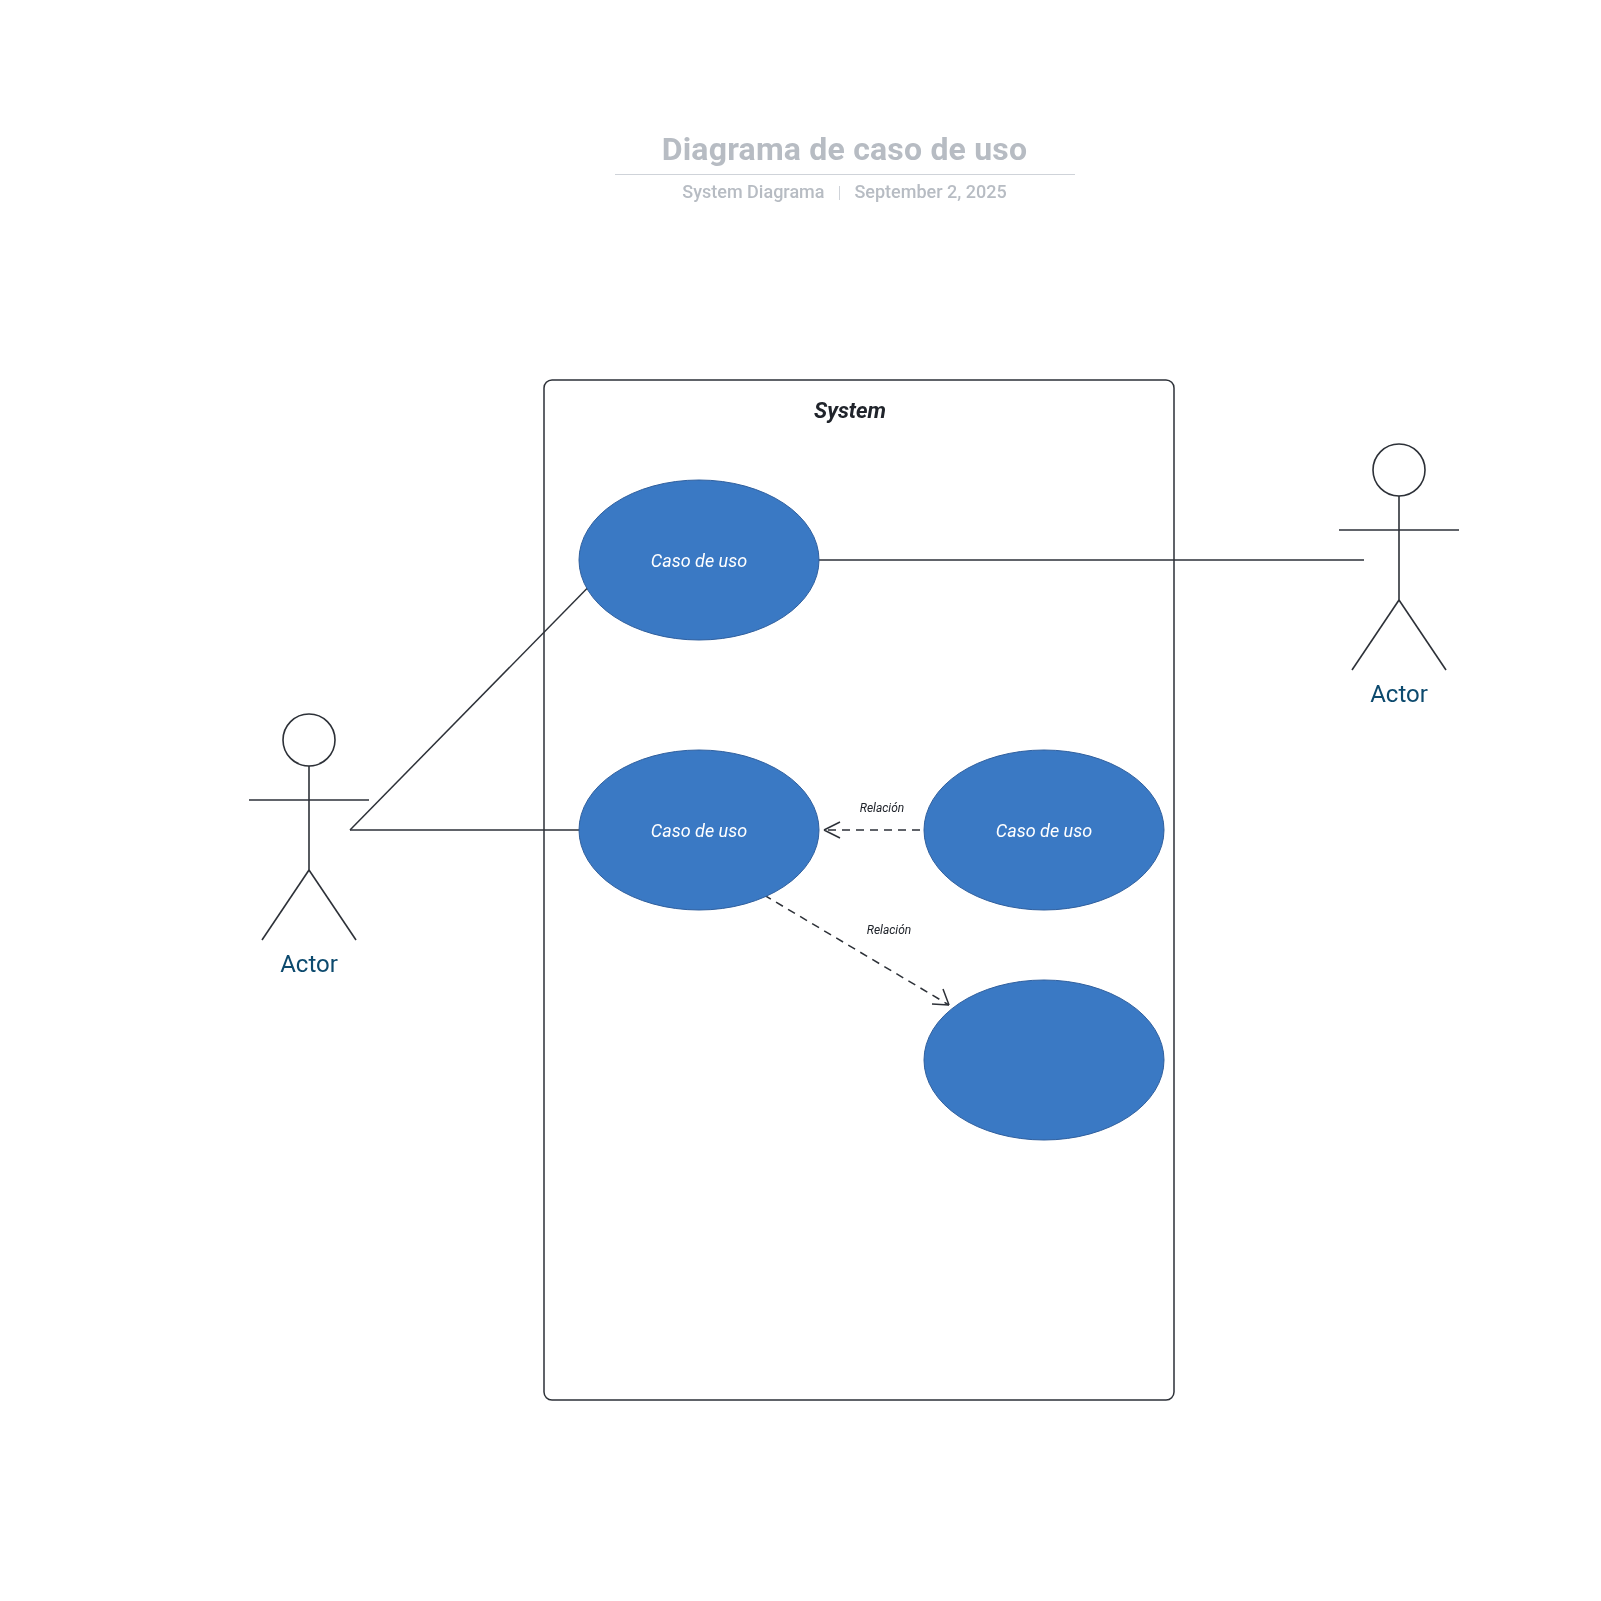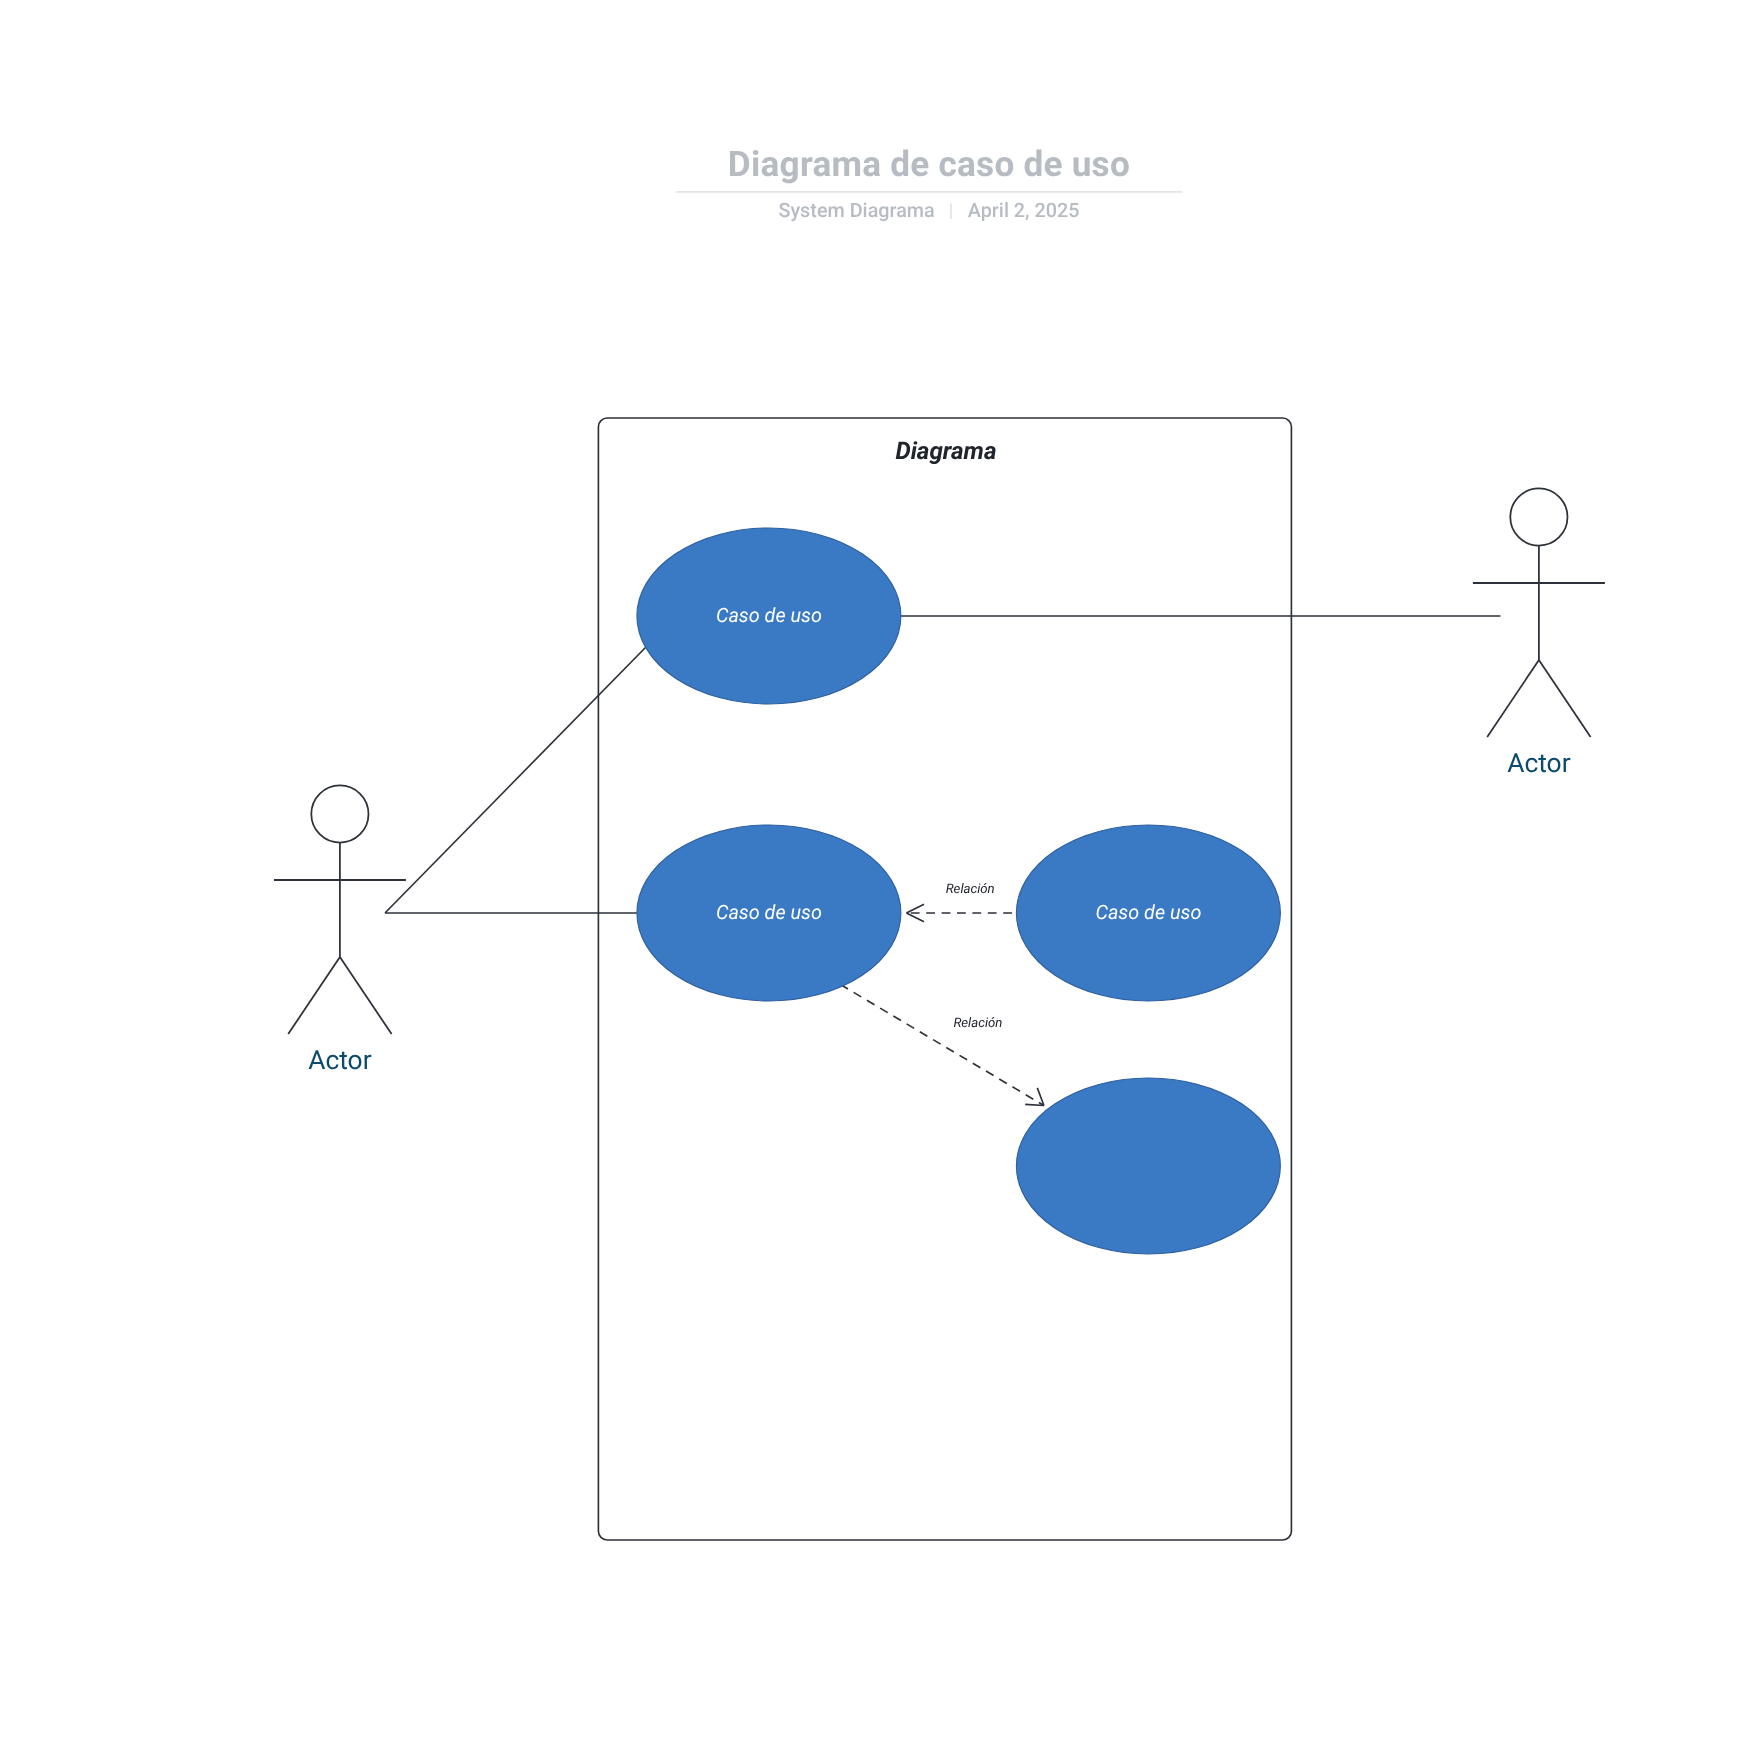--- a/index.html
+++ b/index.html
@@ -93,21 +93,21 @@
 <body>
 
 <div class="canvas">
 
   <div class="header">
     <div class="header-title">Diagrama de caso de uso</div>
     <div class="header-rule"></div>
     <div class="header-sub">
       <span>System Diagrama</span>
       <span class="header-sep"></span>
-      <span>April 2, 2025</span>
+      <span>September 2, 2025</span>
     </div>
   </div>
 
   <svg class="diagram" viewBox="0 0 1601 1601">
 
     <rect x="500" y="380" width="630" height="1020" rx="8" ry="8" fill="none" stroke="#2d3138" stroke-width="1.5"></rect>
 
     <line x1="306" y1="830" x2="566" y2="565" stroke="#2d3138" stroke-width="1.5"></line>
 
     <line x1="306" y1="830" x2="540" y2="830" stroke="#2d3138" stroke-width="1.5"></line>
@@ -135,21 +135,21 @@
 
     <g stroke="#2d3138" stroke-width="1.6" fill="none">
       <circle cx="1355" cy="470" r="26" fill="#ffffff"></circle>
       <line x1="1355" y1="496" x2="1355" y2="600"></line>
       <line x1="1295" y1="530" x2="1415" y2="530"></line>
       <line x1="1355" y1="600" x2="1308" y2="670"></line>
       <line x1="1355" y1="600" x2="1402" y2="670"></line>
     </g>
   </svg>
 
-  <div class="abs system-label" style="left:770px; top:398px;">Diagrama</div>
+  <div class="abs system-label" style="left:770px; top:398px;">System</div>
 
   <div class="abs usecase-label" style="left:655px; top:560px;">Caso de uso</div>
   <div class="abs usecase-label" style="left:655px; top:830px;">Caso de uso</div>
   <div class="abs usecase-label" style="left:1000px; top:830px;">Caso de uso</div>
   <div class="abs usecase-label" style="left:1000px; top:1060px;"></div>
 
   <div class="abs relation-label" style="left:838px; top:808px;">Relación</div>
   <div class="abs relation-label" style="left:845px; top:930px;">Relación</div>
 
   <div class="abs actor-label" style="left:265px; top:950px;">Actor</div>

